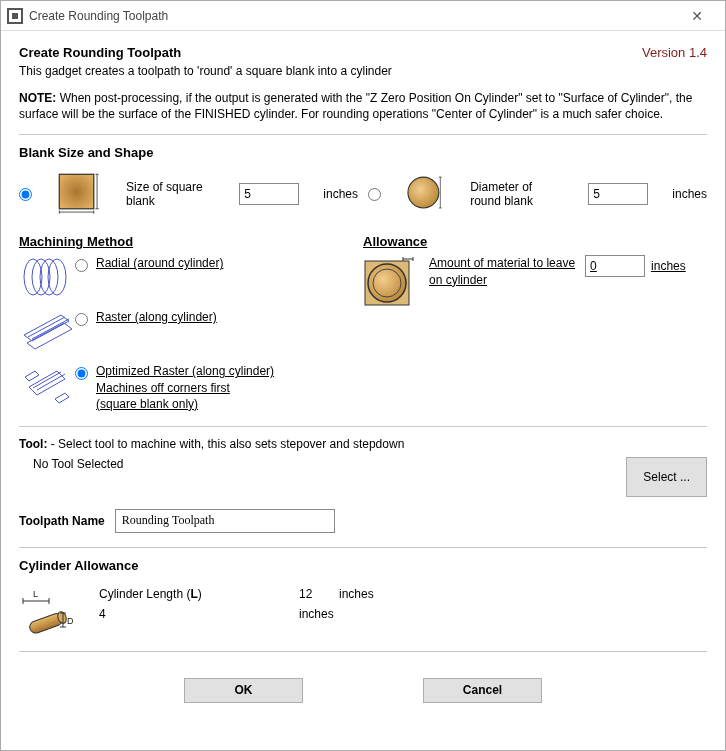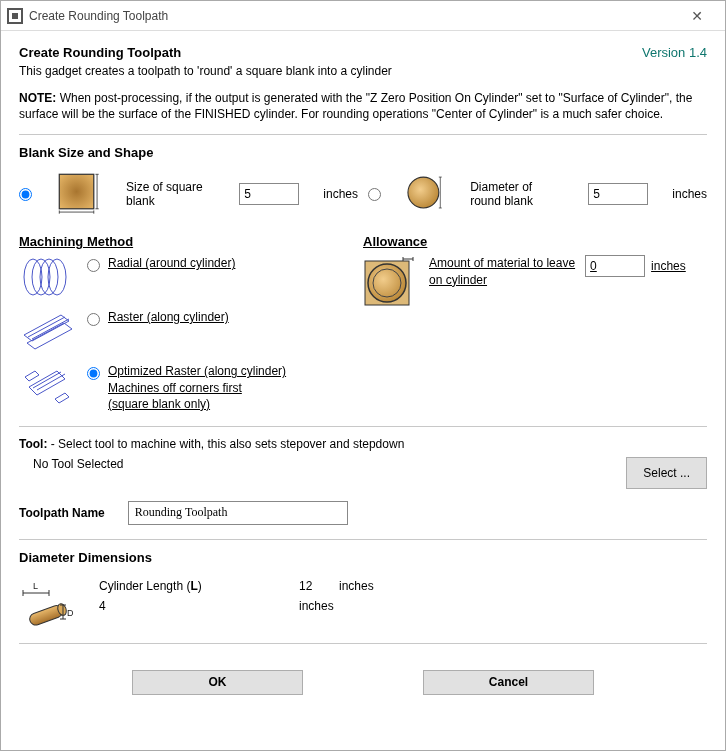--- a/index.html
+++ b/index.html
@@ -51,21 +51,21 @@
       font-size: 14px;
     }
     .content {
       flex: 1;
       padding: 14px 18px 14px 18px;
       display: flex;
       flex-direction: column;
     }
     .header-row { display: flex; justify-content: space-between; align-items: baseline; }
     .h-title { font-weight: bold; font-size: 13px; }
-    .h-version { color: #0f766e; font-size: 13px; }
+    .h-version { color: #7f1d1d; font-size: 13px; }
     .subtitle { margin-top: 4px; margin-bottom: 12px; }
     .note { margin-bottom: 8px; line-height: 1.35; }
     hr.rule {
       border: none;
       border-top: 1px solid #c8c8c8;
       margin: 4px 0 10px 0;
     }
     .section-title { font-weight: bold; font-size: 13px; margin-bottom: 6px; }
     .blank-row { display: flex; align-items: center; gap: 10px; }
     .blank-opt {
@@ -84,60 +84,60 @@
       width: 60px;
       height: 22px;
       border: 1px solid #888;
       padding: 2px 4px;
       font-size: 12px;
       font-family: inherit;
     }
     input[type=radio] { width: 13px; height:13px; margin:0; }
     .two-col { display: flex; margin-top: 12px; text-decoration: underline; }
     .col { width: 50%; }
-    .method-row { display: flex; align-items: flex-start; gap: 12px; margin-bottom: 10px; }
+    .method-row { display: flex; align-items: flex-start; gap: 0; margin-bottom: 10px; }
     .m-icon { width: 56px; height: 44px; }
     .m-text { display: flex; align-items: flex-start; gap: 8px; }
     .m-text-inner { line-height: 1.35; }
     .m-radio-col { padding-top: 4px; }
     .allowance-row { display: flex; align-items: flex-start; gap: 10px; }
     .a-icon { width: 56px; height: 56px; }
     .a-text { line-height: 1.35; }
     .tool-row { display: flex; justify-content: space-between; margin-top: 6px;}
     .btn {
       border: 1px solid #adadad;
       background: #e1e1e1;
-      height: 32px;
+      height: 40px;
       padding: 0 16px;
       font-family: inherit;
       font-size: 12px;
       cursor: pointer;
     }
-    .tp-name-row { display: flex; align-items: center; gap: 23px; margin-top: 12px;}
+    .tp-name-row { display: flex; align-items: center; gap: 10px; margin-top: 12px;}
     .tp-name-input {
       height: 24px;
       border: 1px solid #888;
       width: 220px;
       padding: 2px 6px;
       font-size: 12px;
       font-family: Liberation Serif, serif;
     }
     .cyl-row { display: flex; align-items: flex-start; gap: 20px; margin-top: 8px;}
     .cyl-icon { width: 60px; height: 50px; }
     .cyl-table { display: grid; grid-template-columns: 200px 40px 60px; row-gap: 6px; align-items:center;}
     .button-row {
       display: flex;
       justify-content: center;
       gap: 120px;
       margin-top: 16px;
     }
     .main-btn {
       border: 1px solid #adadad;
       background: #e1e1e1;
-      width: 171px;
+      width: 119px;
       height: 25px;
       font-family: inherit;
       font-size: 12px;
       cursor: pointer;
       font-weight: bold;
     }
     .indent { padding-left: 14px; }
   </style>
 </head>
 <body>
@@ -309,21 +309,21 @@
       <button class="btn">Select ...</button>
     </div>
 
     <div class="tp-name-row">
       <b>Toolpath Name</b>
       <input class="tp-name-input" value="Rounding Toolpath" style="">
     </div>
 
     <hr class="rule" style="margin-top:14px;">
 
-    <div class="section-title">Diameter Dimensions</div>
+    <div class="section-title">Cylinder Allowance</div>
     <div class="cyl-row">
       <div class="cyl-icon">
         <svg viewBox="0 0 60 50">
           <defs>
               <linearGradient id="gcy" x1="0" y1="0" x2="0" y2="1">
                 <stop offset="0%" stop-color="#e9b96c"></stop>
                 <stop offset="100%" stop-color="#a6702b"></stop>
               </linearGradient>
             </defs>
           <text x="14" y="10" font-size="9" fill="#222">L</text>

